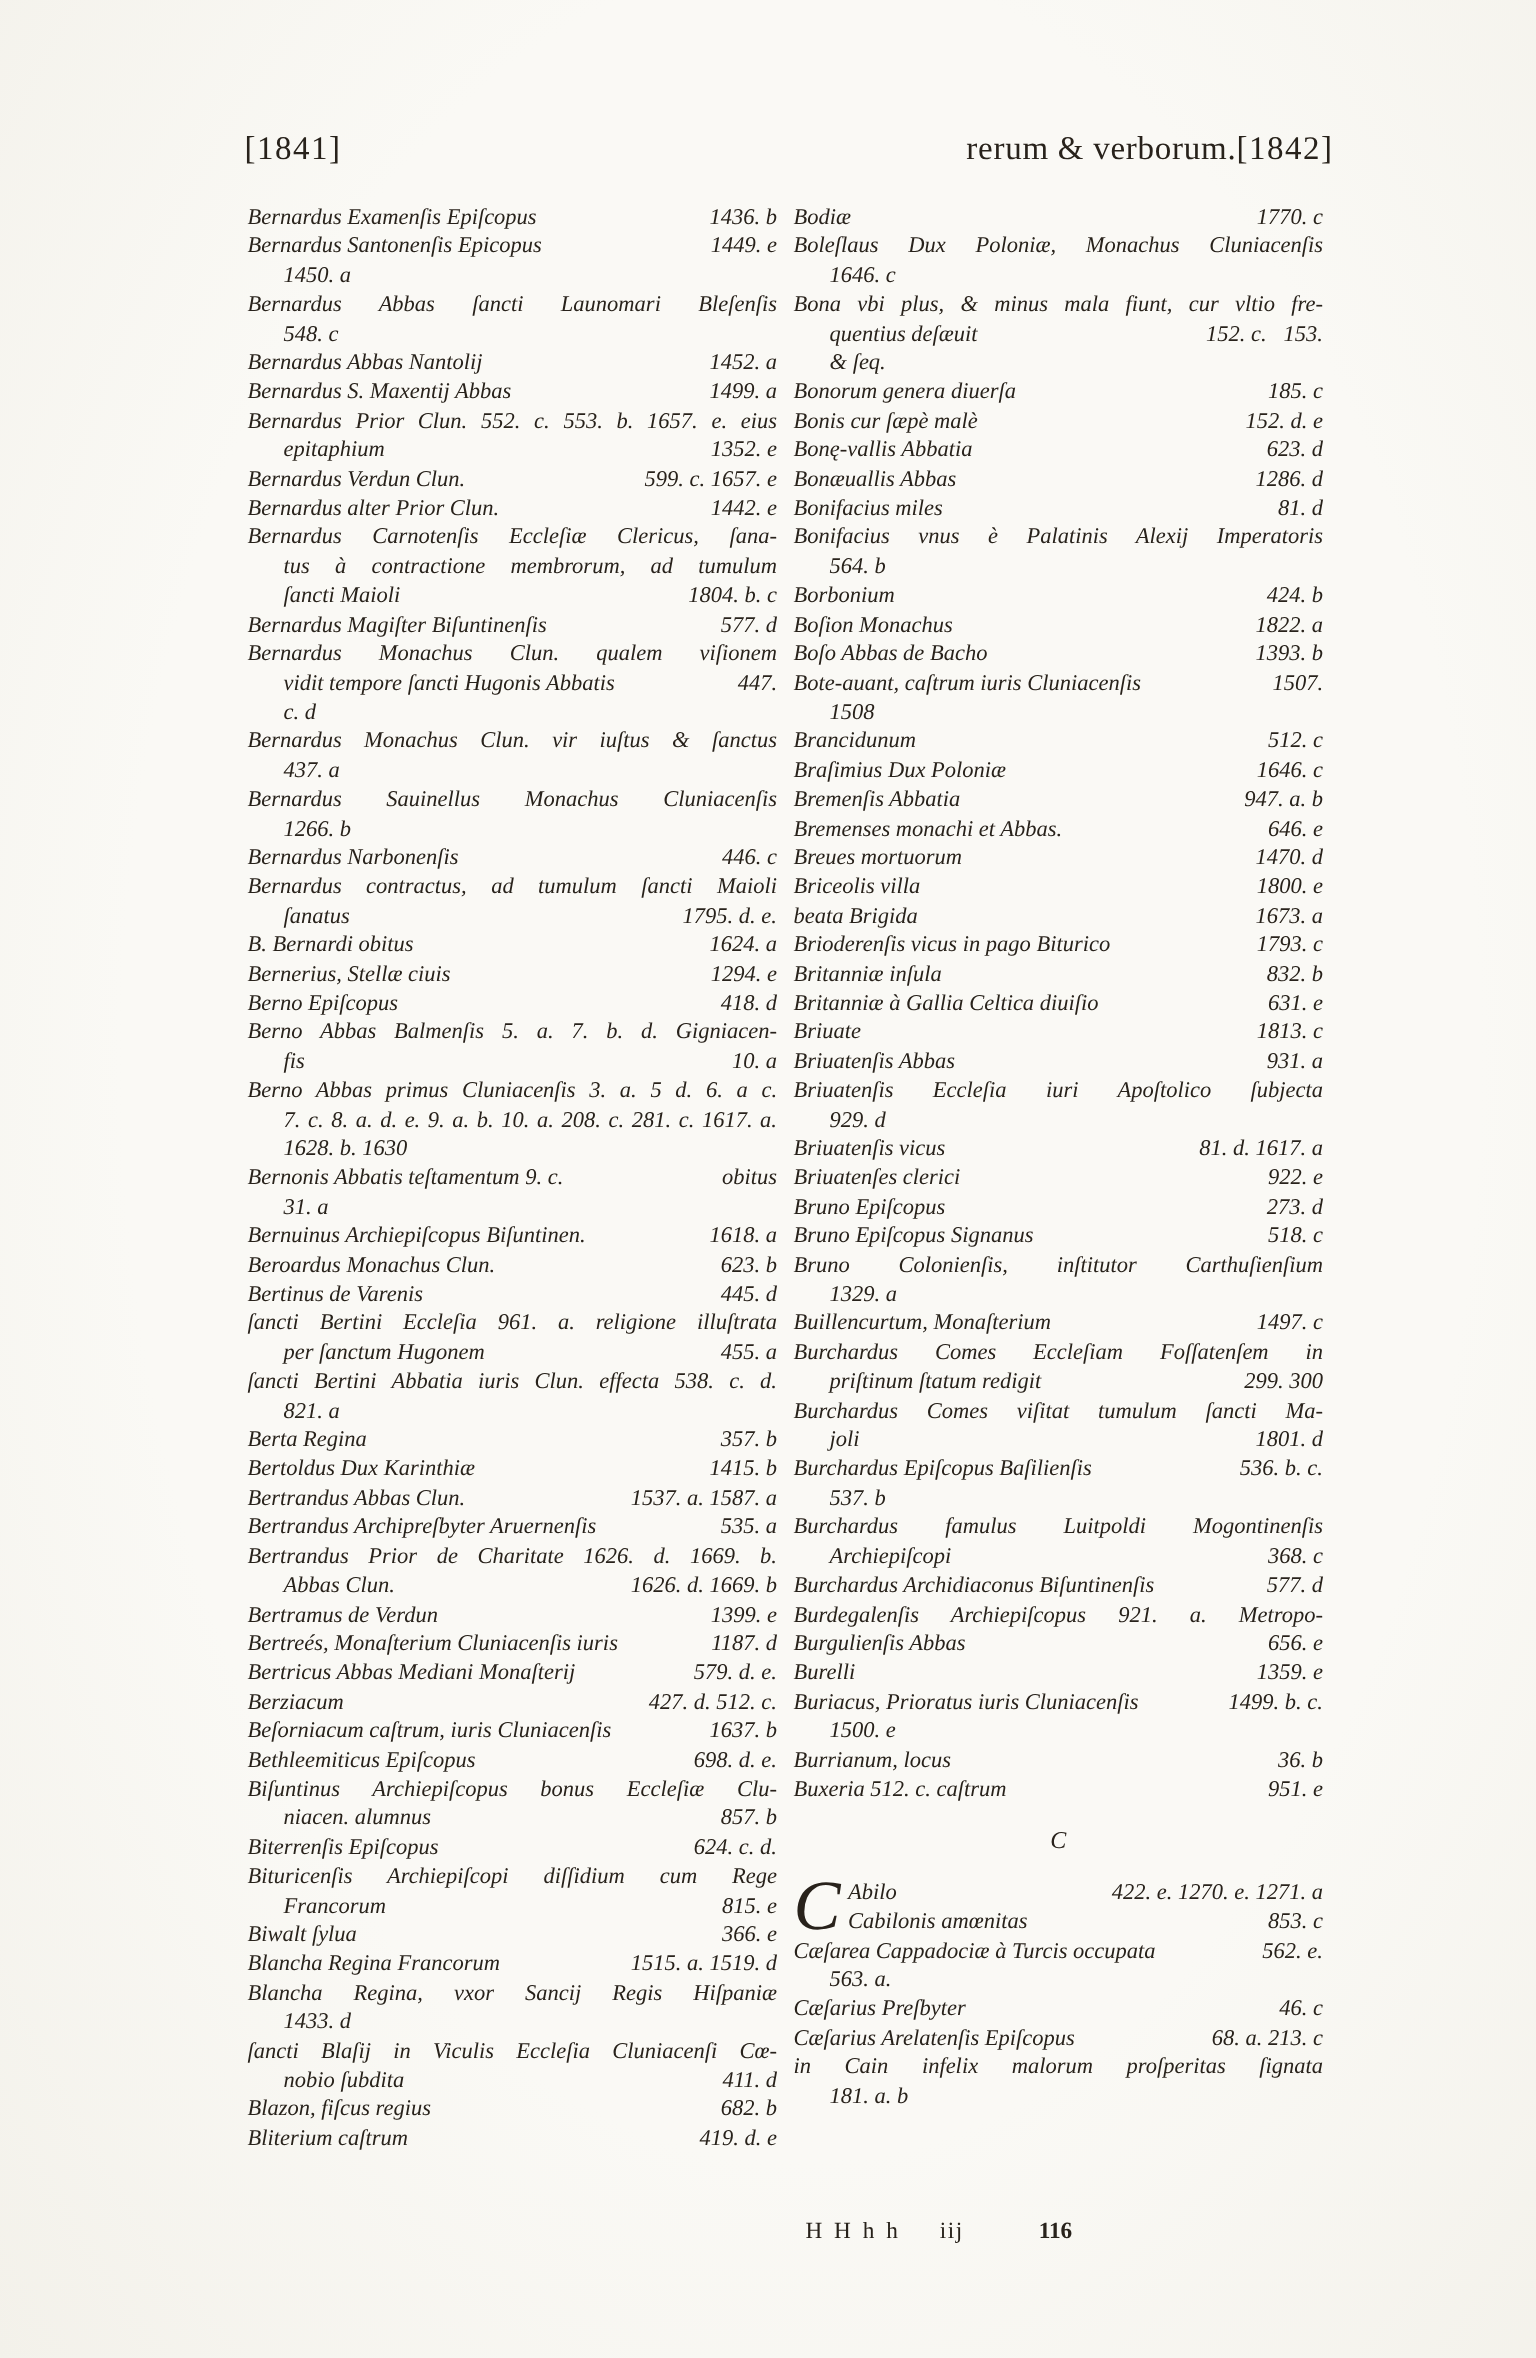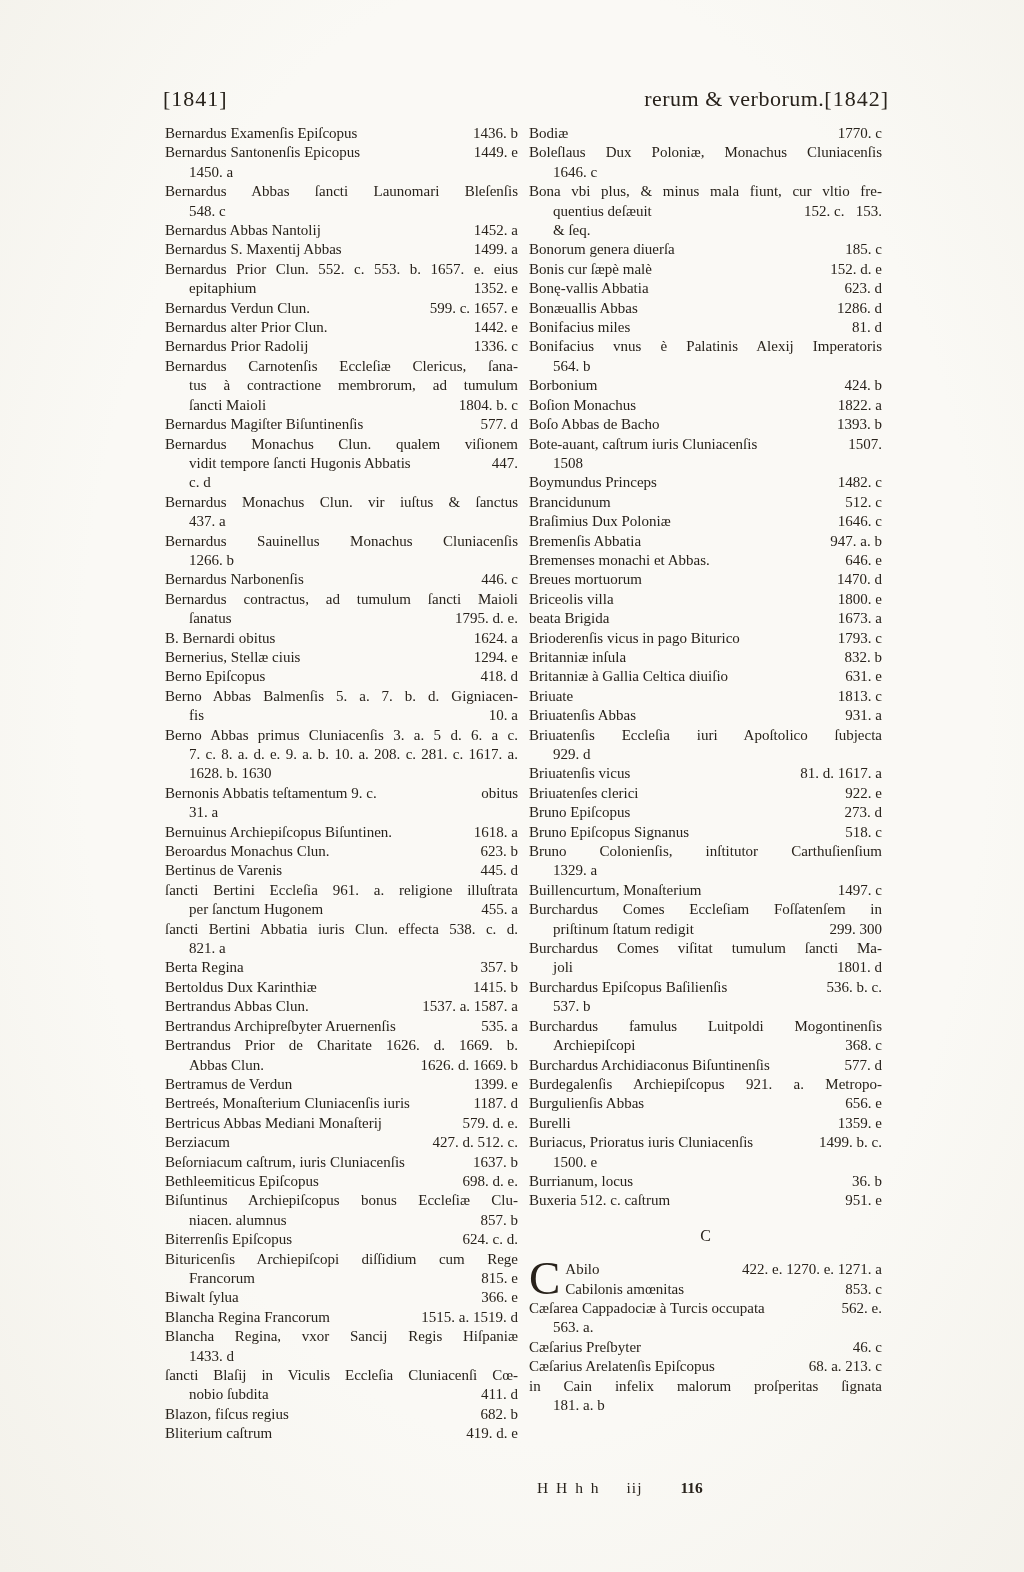--- a/index.html
+++ b/index.html
@@ -15,41 +15,41 @@
     padding-left:44px;
   }
   .header {
     position:absolute; left:163px; top:86px; width:726px;
     display:flex; align-items:baseline;
     font-size:22px;
   }
   .pgnum { letter-spacing:1px; }
   .title { flex:1; text-align:right; font-size:22px; letter-spacing:0.5px; }
   .cols {
-    position:absolute; left:165px; top:124px; width:724px;
-    display:flex; gap:11px;
+    position:absolute; left:165px; top:136px; width:724px;
+    display:flex; gap:11px;font-style:italic;
   }
   .col { width:353px; font-size:15px; line-height:19.4px; }
   .ln { display:flex; }
   .ln .t { white-space:pre; }
   .ln .r { margin-left:auto; white-space:pre; padding-left:10px; }
   .ln.ind { padding-left:24px; }
   .ln.just { display:block; text-align:justify; text-align-last:justify; }
   .sec-head { text-align:center; font-size:16px; margin:15px 0 15px 0; }
   .dc { display:flex; align-items:flex-start; }
   .dc-cap { font-size:47px; line-height:38px; margin:-1px 5px 0 0; }
   .dc-body { flex:1; }
   .footer {
     position:absolute; top:1479px; left:537px; width:352px;
     display:flex; align-items:baseline;
     font-size:15.5px;
   }
   .sig1 { letter-spacing:2px; }
   .sig2 { margin-left:26px; letter-spacing:1px; }
-  .pagenum { margin-left:38px; font-weight:bold; font-size:15.5px; }
+  .pagenum { margin-left:50px; font-weight:bold; font-size:15.5px; }
 </style>
 </head>
 <body>
 
 <div class="page">
 
   <div class="header">
     <span class="pgnum">[1841]</span>
     <span class="title">rerum &amp; verborum.</span>
     <span class="pgnum">[1842]</span>
@@ -86,24 +86,20 @@
           <span class="r">1352. e</span>
         </div>
         <div class="ln">
           <span class="t">Bernardus Verdun Clun.</span>
           <span class="r">599. c. 1657. e</span>
         </div>
         <div class="ln">
           <span class="t">Bernardus alter Prior Clun.</span>
           <span class="r">1442. e</span>
         </div>
-        <div class="ln">
-          <span class="t">Bernardus Prior Radolij</span>
-          <span class="r">1336. c</span>
-        </div>
         <div class="ln just"><span class="t">Bernardus Carnotenſis Eccleſiæ Clericus, ſana-</span></div>
         <div class="ln ind just"><span class="t">tus à contractione membrorum, ad tumulum</span></div>
         <div class="ln ind">
           <span class="t">ſancti Maioli</span>
           <span class="r">1804. b. c</span>
         </div>
         <div class="ln">
           <span class="t">Bernardus Magiſter Biſuntinenſis</span>
           <span class="r">577. d</span>
         </div>
@@ -319,24 +315,20 @@
         <div class="ln">
           <span class="t">Boſo Abbas de Bacho</span>
           <span class="r">1393. b</span>
         </div>
         <div class="ln">
           <span class="t">Bote-auant, caſtrum iuris Cluniacenſis</span>
           <span class="r">1507.</span>
         </div>
         <div class="ln ind">
           <span class="t">1508</span>
-        </div>
-        <div class="ln">
-          <span class="t">Boymundus Princeps</span>
-          <span class="r">1482. c</span>
         </div>
         <div class="ln">
           <span class="t">Brancidunum</span>
           <span class="r">512. c</span>
         </div>
         <div class="ln">
           <span class="t">Braſimius Dux Poloniæ</span>
           <span class="r">1646. c</span>
         </div>
         <div class="ln">

